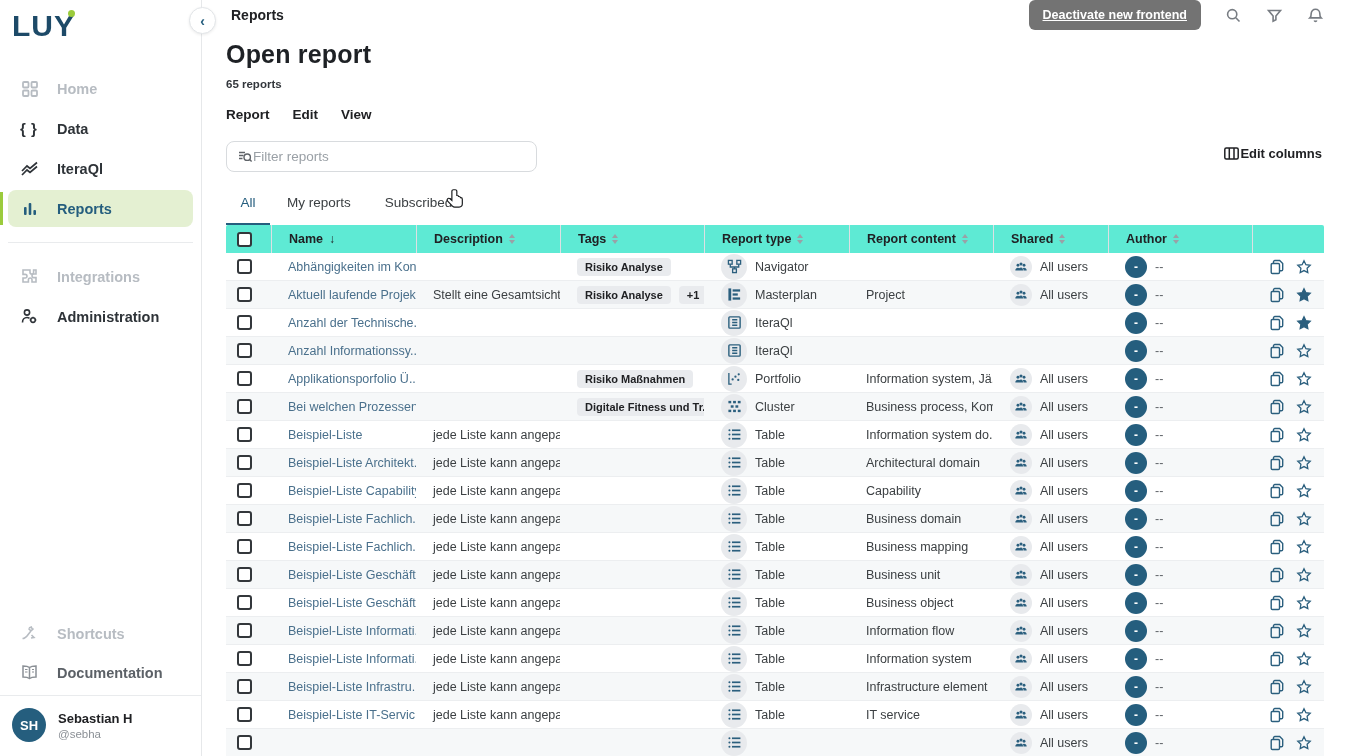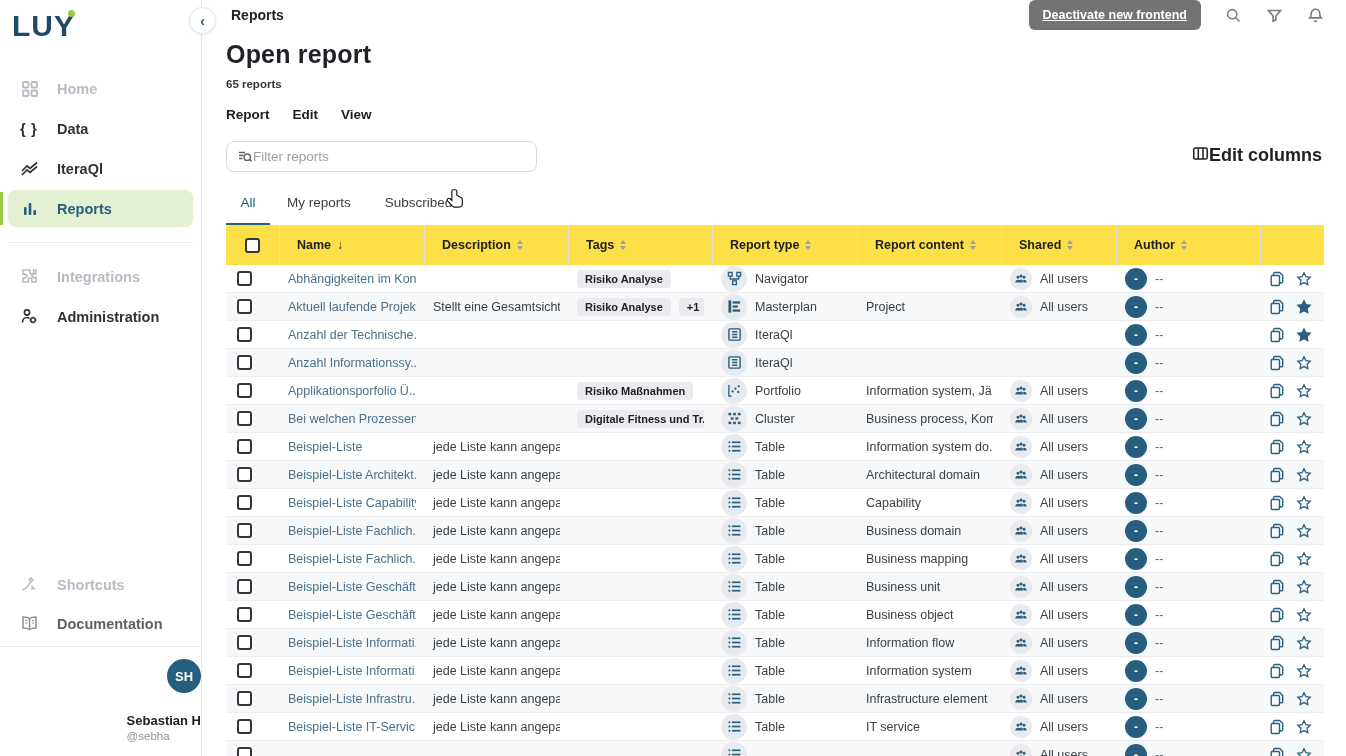--- a/index.html
+++ b/index.html
@@ -19,21 +19,21 @@
     font-size:14.5px; font-weight:700; color:#2e3338; }
   .nav-item .nicon { width:21px; height:21px; display:flex; align-items:center; justify-content:center; color:#2e3338; }
   .nav-item.disabled, .nav-item.disabled .nicon { color:#b7bcc2; }
   .nav-item.active { background:#e4f0d2; color:#255e7e; }
   .nav-item.active .nicon { color:#255e7e; }
   .nav-item.active::before { content:""; position:absolute; left:-8px; top:2px; width:3px; height:33px; background:#9bcb3c; }
   .nav-sep { height:1px; background:#e9ebed; margin:12px 8px; }
   .sidebar-spacer { flex:1; }
   .side-footer { display:flex; flex-direction:column; gap:2px; padding-bottom:4px; }
   .side-footer .nav-item { font-weight:600; }
-  .user-box { border-top:1px solid #e9ebed; padding:12px 0 14px 12px; display:flex; align-items:flex-end; gap:20px;flex-direction:column; }
+  .user-box { border-top:1px solid #e9ebed; padding:12px 0 14px 12px; display:flex; align-items:center; gap:12px; }
   .user-avatar { width:34px; height:34px; border-radius:50%; background:#255e7e; color:#fff;
     display:flex; align-items:center; justify-content:center; font-size:13px; font-weight:700; }
   .user-name { font-size:13px; font-weight:700; color:#202124; }
   .user-handle { font-size:11.5px; color:#8b9096; margin-top:2px; }
 
   
   .collapse-btn { position:absolute; left:189px; top:7px; width:27px; height:27px; border-radius:50%;
     background:#fff; border:1px solid #e2e5e8; box-shadow:0 1px 3px rgba(0,0,0,.08); z-index:30;
     display:flex; align-items:center; justify-content:center; color:#255e7e; font-size:14px; font-weight:700; cursor:pointer; }
 
@@ -50,37 +50,37 @@
   .page-heading { font-size:25px; font-weight:800; letter-spacing:.2px; color:#1e2125; margin-top:4px; }
   .report-count { font-size:11.5px; font-weight:600; color:#33373c; margin-top:9px; }
   .menu-row { display:flex; gap:23px; margin-top:17px; }
   .menu-item { font-size:13.5px; font-weight:700; color:#202124; cursor:pointer; }
   .filter-row { margin-top:19px; display:flex; align-items:flex-start; }
   .filter-box { width:311px; height:31px; border:1px solid #d8dbde; border-radius:8px;
     display:flex; align-items:center; padding:0 10px; gap:0; background:#fff; }
   .filter-box .ficon { color:#5f6368; display:flex; }
   .filter-input { border:none; outline:none; flex:1; font-size:13.5px; font-family:inherit; color:#202124; }
   .filter-input::placeholder { color:#9aa0a6; }
-  .edit-columns { margin-left:auto; display:flex; align-items:flex-start; cursor:pointer;
-    font-size:18px; font-weight:700; color:#202124; margin-top:4px; padding-right:2px; }
+  .edit-columns { margin-left:auto; display:flex; align-items:center; cursor:pointer;
+    font-size:13px; font-weight:700; color:#202124; margin-top:4px; padding-right:2px; }
   .edit-columns .ecicon { color:#202124; display:flex; }
 
   .hdivider { height:1px; background:#e8eaec; margin-top:8px; margin-left:-24px; margin-right:-22px; }
 
   .tabs { display:flex; margin-top:0; height:45px; align-items:stretch; }
   .tab { display:flex; align-items:center; justify-content:center; padding:0 17px;
     font-size:13.5px; color:#3c4043; cursor:pointer; position:relative; }
   .tab:first-child { width:44px; padding:0; }
   .tab.active { color:#255e7e; font-weight:400; }
   .tab.active::after { content:""; position:absolute; left:0; right:0; bottom:0; height:2px; background:#255e7e; }
 
   
   .rtable { width:1098px; }
   .trow { display:grid; grid-template-columns:45px 145px 144px 144px 145px 144px 115px 144px 1fr; align-items:center; }
-  .thead { background:#fde047; height:40px; border-radius:2px 2px 0 0;padding-left:8px; }
+  .thead { background:#5eead4; height:28px; border-radius:2px 2px 0 0; }
   .th { font-size:12.5px; font-weight:700; color:#202124; padding-left:17px; height:100%;
     display:flex; align-items:center; gap:6px; }
   .th + .th, .th-first + .th { border-left:1px solid #dde0e3; }
   .th-first { height:100%; display:flex; align-items:center; padding-left:11px; }
   .sort-arrow { font-size:12px; font-weight:700; color:#202124; }
   .carets { display:inline-flex; flex-direction:column; gap:2px; }
   .carets i { width:0; height:0; border-left:3.5px solid transparent; border-right:3.5px solid transparent; }
   .carets i.up { border-bottom:4px solid #9aa0a6; }
   .carets i.dn { border-top:4px solid #9aa0a6; }
 

